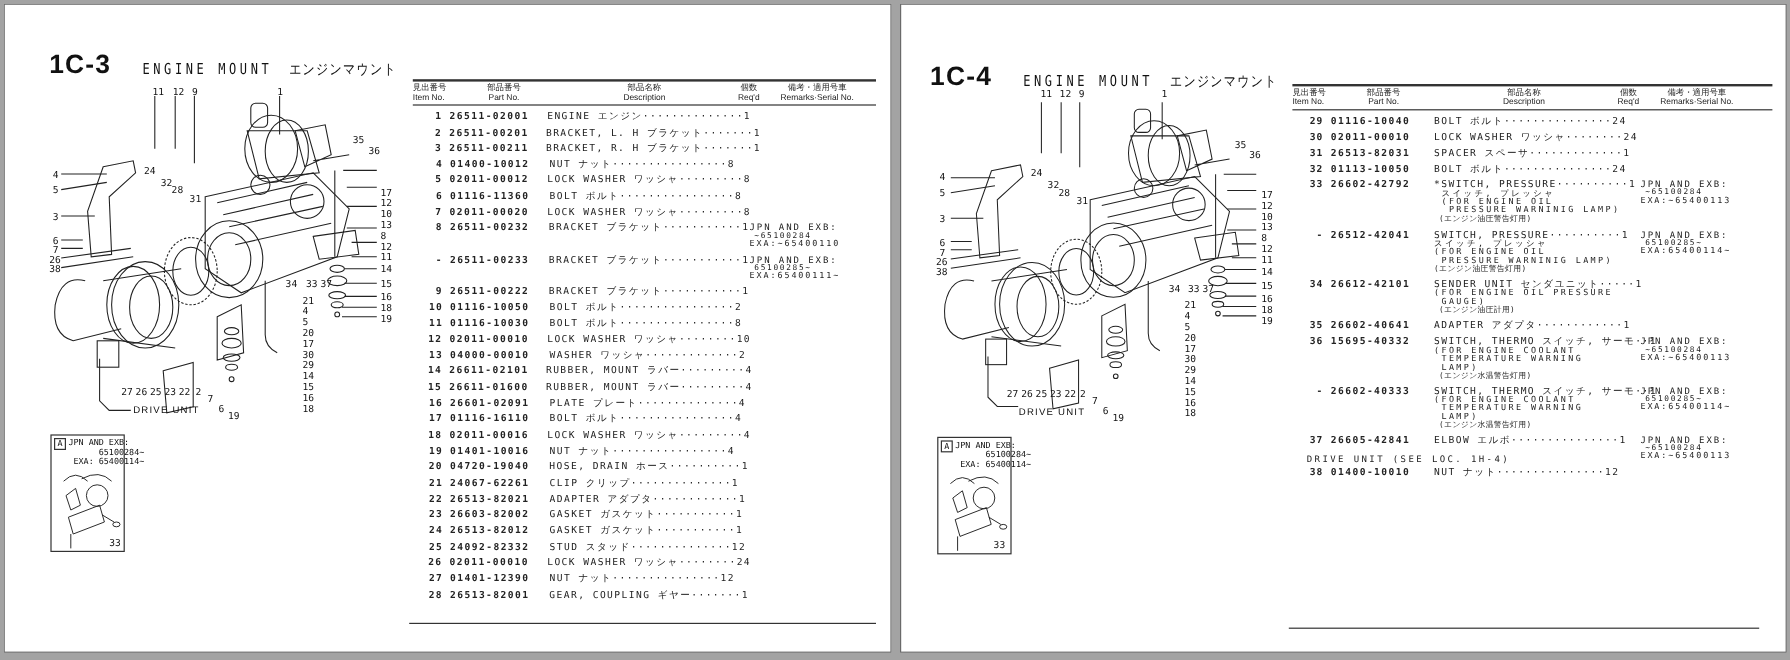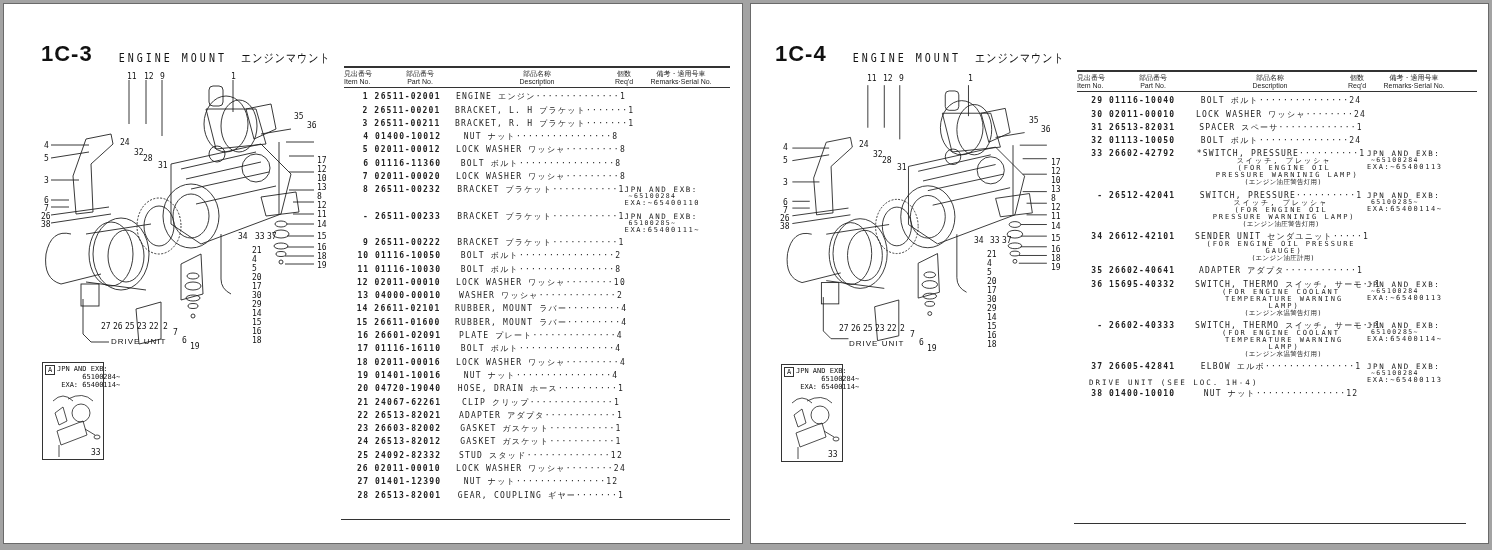--- a/index.html
+++ b/index.html
@@ -17,21 +17,21 @@
   .thead { display: flex; border-top: 2px solid #333; border-bottom: 1px solid #333; padding: 2px 0 1px; font-family: "Liberation Sans", sans-serif; font-size: 7px; line-height: 8px; color: #222; }
   .thead .h { text-align: center; }
   .thead .h.item { width: 34px; text-align: left; }
   .thead .h.part { width: 84px; }
   .thead .h.desc { width: 150px; }
   .thead .h.req { width: 24px; }
   .thead .h.rem { width: 90px; }
   .row { display: flex; align-items: flex-start; font-size: 8px; line-height: 8px; margin-top: 5.3px; }
   .row .c-item { width: 26px; text-align: right; letter-spacing: 1px; font-weight: bold; color: #222; }
   .row .c-part { width: 92px; padding-left: 6px; letter-spacing: 1.2px; font-weight: bold; color: #222; }
-  .row .c-desc { width: 172px; letter-spacing: 1.2px; color: #222; white-space: pre; text-align: center; }
+  .row .c-desc { width: 172px; letter-spacing: 1.2px; color: #222; white-space: pre; }
   .row .c-desc .sub { font-size: 7px; line-height: 7px; letter-spacing: 2px; display: block; }
   .row .c-desc .jp { font-size: 6.5px; line-height: 7px; display: block; letter-spacing: 0.3px; }
   .row .c-rem { width: 110px; font-size: 7.5px; line-height: 7px; letter-spacing: 1.6px; color: #222; white-space: pre; }
   .row .c-rem .r2 { font-size: 6.5px; letter-spacing: 1.4px; display: block; padding-left: 4px; }
   .row .c-rem .r3 { font-size: 7px; display: block; }
   .note-block { font-size: 7.5px; line-height: 7px; letter-spacing: 2.2px; white-space: pre; margin-left: 124px; margin-top: 5px; color: #222; }
   .rule-bottom { position: absolute; height: 1px; background: #333; }
   .footnote { position: absolute; font-family: "DejaVu Sans Mono", monospace; font-size: 7.5px; letter-spacing: 2px; color: #222; }
   
   .diagram { position: absolute; }
@@ -396,21 +396,21 @@
           <span class="c-part">26513-82001</span>
           <span class="c-desc"><span>GEAR, COUPLING ギヤー·······1</span></span>
           <span class="c-rem"><span></span></span>
         </div>
       </div>
   </div>
   <div class="rule-bottom" style="left:337px; top:515px; width:389px;"></div>
 </div>
 
 <div class="page" id="page-right">
-  <div class="page-title" style="left:24px;">
+  <div class="page-title" style="left:24px;margin-top:10px;">
     <span class="sec-no">1C-4</span>
     <span class="sec-name">ENGINE MOUNT</span>
     <span class="sec-jp">エンジンマウント</span>
   </div>
 
   <div class="diagram" style="left:22px; top:62px; width:300px; height:288px;">
     <svg width="300" height="288" viewBox="0 0 310 290" fill="none" stroke="#222" stroke-width="0.9">
       <line x1="98" y1="16" x2="98" y2="60"></line>
         <line x1="115" y1="16" x2="115" y2="60"></line>
         <line x1="131" y1="16" x2="131" y2="72"></line>

